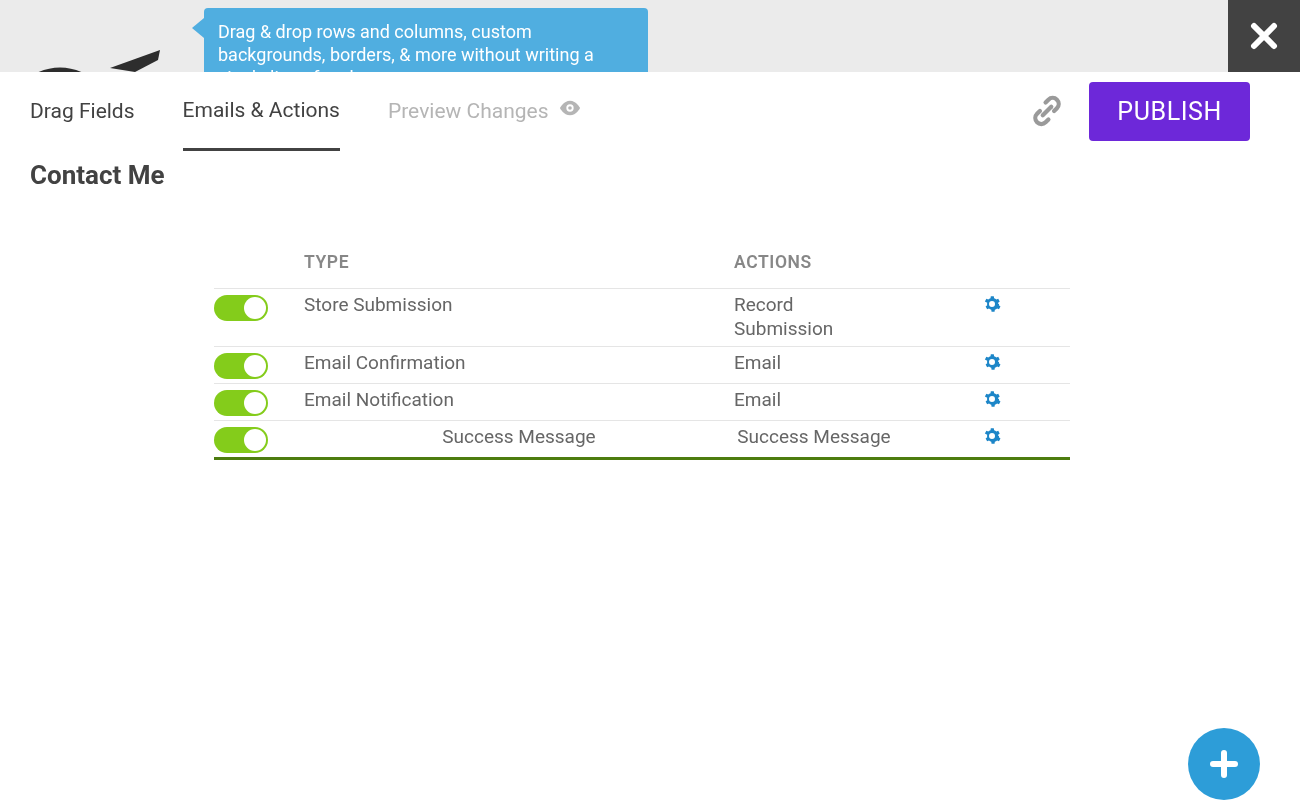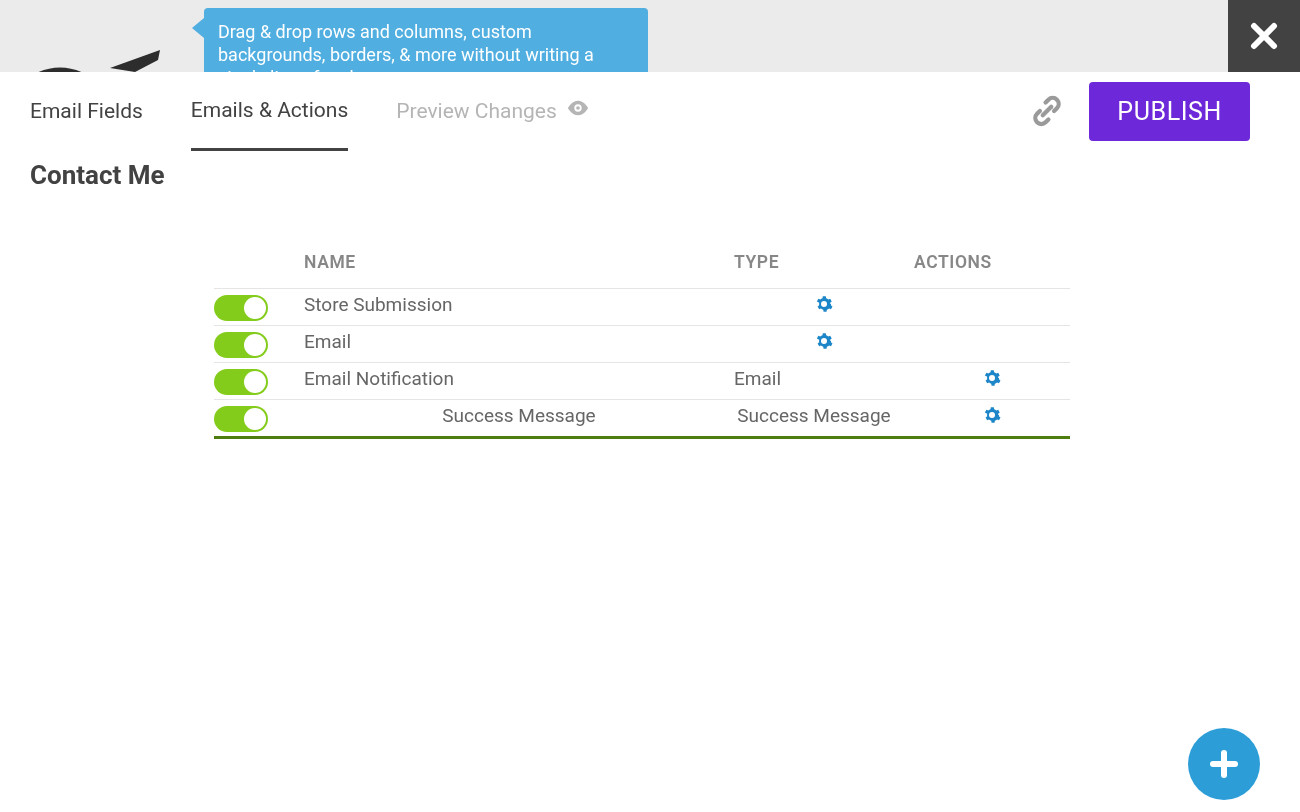--- a/index.html
+++ b/index.html
@@ -65,21 +65,21 @@
 
   <div class="close-btn">
     <svg width="30" height="30" viewBox="0 0 30 30">
       <line x1="5" y1="5" x2="25" y2="25" stroke="#fff" stroke-width="6" stroke-linecap="round"></line>
       <line x1="25" y1="5" x2="5" y2="25" stroke="#fff" stroke-width="6" stroke-linecap="round"></line>
     </svg>
   </div>
 </div>
 
 <div class="tabs">
-  <div class="tab">Email Fields</div>
+  <div class="tab">Drag Fields</div>
   <div class="tab active">Emails &amp; Actions</div>
   <div class="tab muted">
     <span>Preview Changes</span>
     <svg width="22" height="16" viewBox="0 0 24 16">
       <path d="M12 0 C5 0 1 8 1 8 s4 8 11 8 11-8 11-8 S19 0 12 0z" fill="#b5b5b5"></path>
       <circle cx="12" cy="8" r="4" fill="#fff"></circle>
       <circle cx="12" cy="8" r="2" fill="#b5b5b5"></circle>
     </svg>
   </div>
 
@@ -93,47 +93,48 @@
     </div>
     <div class="publish-btn">PUBLISH</div>
   </div>
 </div>
 
 <div class="page-title">Contact Me</div>
 
 <div class="table">
   <div class="thead">
     <div></div>
-    <div>NAME</div>
     <div>TYPE</div>
     <div>ACTIONS</div>
   </div>
 
   <div class="row">
     <div>
         <div class="toggle">
           <div class="knob"></div>
         </div>
       </div>
     <div class="name-cell">Store Submission</div>
+    <div class="type-cell">Record Submission</div>
     <div class="actions-cell">
         <div class="gear-btn">
       <svg width="18" height="18" viewBox="0 0 24 24">
             <path fill="#1d86c8" d="M12 8a4 4 0 1 0 0 8 4 4 0 0 0 0-8zm9.4 4c0 .6-.1 1.2-.2 1.8l2.1 1.6-2 3.5-2.5-1a8 8 0 0 1-3 1.8l-.4 2.7h-4l-.4-2.7a8 8 0 0 1-3-1.8l-2.5 1-2-3.5 2.1-1.6c-.1-.6-.2-1.2-.2-1.8s.1-1.2.2-1.8L2.5 8.6l2-3.5 2.5 1a8 8 0 0 1 3-1.8L10.4 1.6h4l.4 2.7a8 8 0 0 1 3 1.8l2.5-1 2 3.5-2.1 1.6c.1.6.2 1.2.2 1.8z"></path>
           </svg>
     </div>
       </div>
   </div>
 
   <div class="row">
     <div>
         <div class="toggle">
           <div class="knob"></div>
         </div>
       </div>
+    <div class="name-cell">Email Confirmation</div>
     <div class="type-cell">Email</div>
     <div class="actions-cell">
         <div class="gear-btn">
       <svg width="18" height="18" viewBox="0 0 24 24">
             <path fill="#1d86c8" d="M12 8a4 4 0 1 0 0 8 4 4 0 0 0 0-8zm9.4 4c0 .6-.1 1.2-.2 1.8l2.1 1.6-2 3.5-2.5-1a8 8 0 0 1-3 1.8l-.4 2.7h-4l-.4-2.7a8 8 0 0 1-3-1.8l-2.5 1-2-3.5 2.1-1.6c-.1-.6-.2-1.2-.2-1.8s.1-1.2.2-1.8L2.5 8.6l2-3.5 2.5 1a8 8 0 0 1 3-1.8L10.4 1.6h4l.4 2.7a8 8 0 0 1 3 1.8l2.5-1 2 3.5-2.1 1.6c.1.6.2 1.2.2 1.8z"></path>
           </svg>
     </div>
       </div>
   </div>
 

